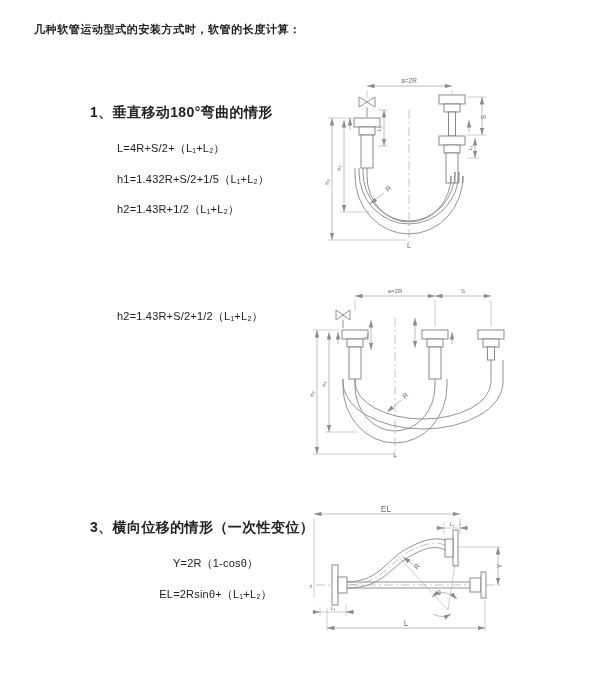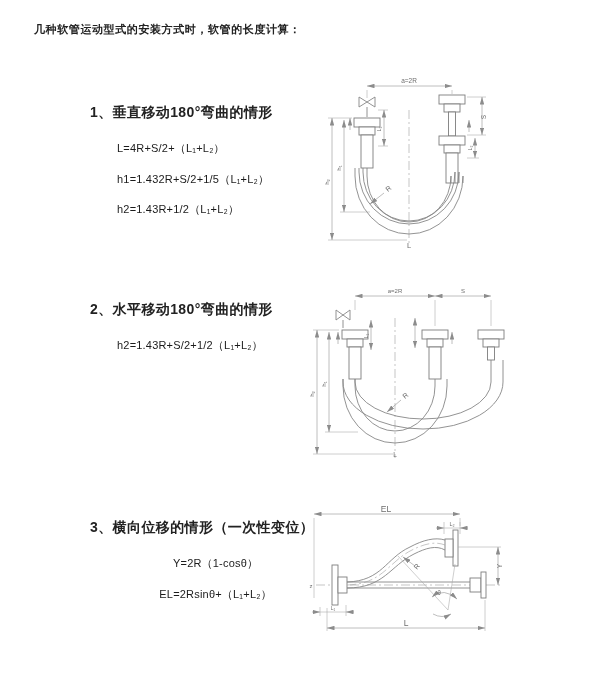--- a/index.html
+++ b/index.html
@@ -119,21 +119,20 @@
     <g>
       <path class="ext" d="M155,86 H167"></path>
       <line class="dim" x1="163" y1="66" x2="163" y2="86" marker-start="url(#d1a)" marker-end="url(#d1a)"></line>
       <text x="160" y="76" font-size="5.5" transform="rotate(-90 160 76)" text-anchor="middle">L₂</text>
     </g>
 
     <text x="97" y="176" font-size="7.5" text-anchor="middle" fill="#555">L</text>
   </svg>
 
   <div class="block b2">
-    <div class="heading">2、水平移动180°弯曲的情形</div>
     <div class="formula">h2=1.43R+S/2+1/2（L₁+L₂）</div>
   </div>
 
   <svg class="diag d2" width="235" height="190" viewBox="0 0 235 190">
     <defs>
       <marker id="d2a" viewBox="0 0 10 6" refX="10" refY="3" markerWidth="7.5" markerHeight="4.5" markerUnits="userSpaceOnUse" orient="auto-start-reverse">
         <path d="M0,0 L10,3 L0,6 Z" fill="#8c8c8c"></path>
       </marker>
       <pattern id="d2h" width="4" height="4" patternUnits="userSpaceOnUse">
         <path d="M0,0 L4,4 M4,0 L0,4" stroke="#a8a8a8" stroke-width="0.6"></path>

